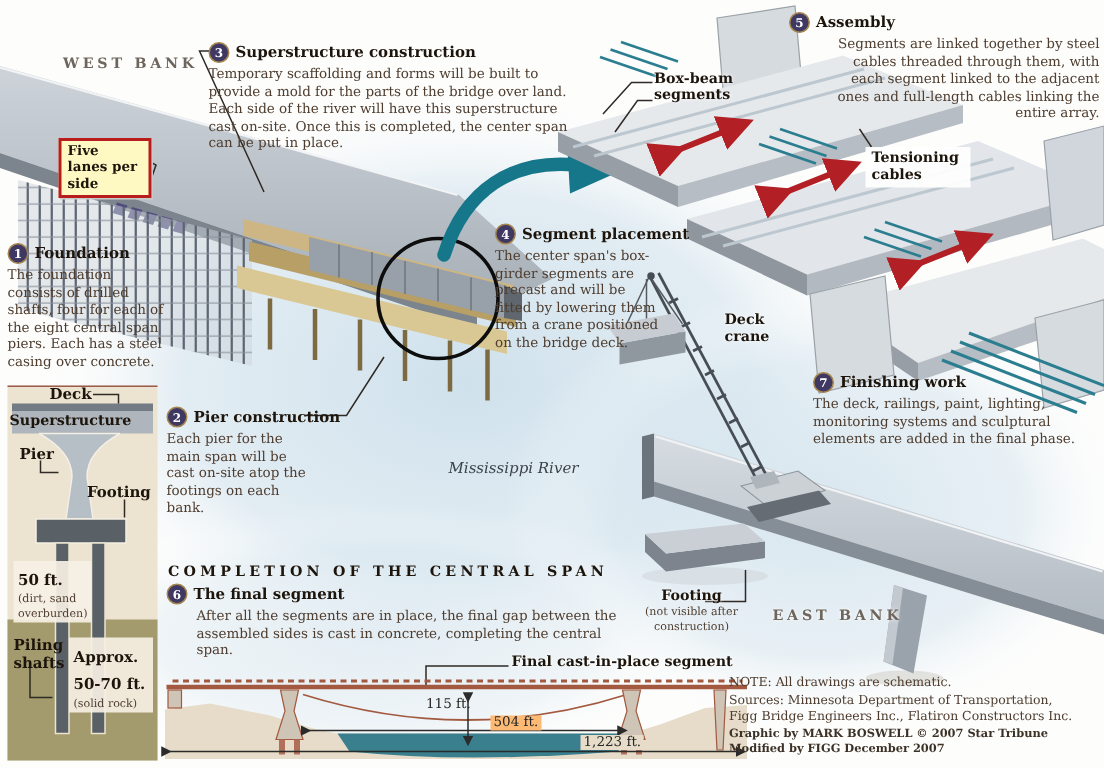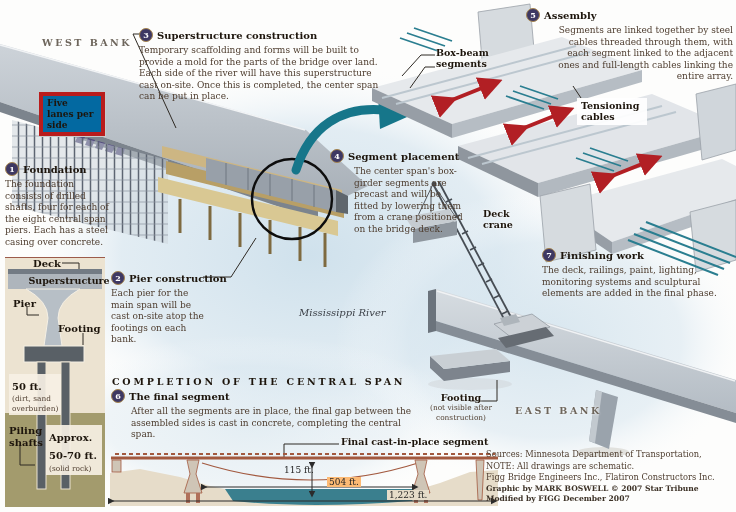--- a/index.html
+++ b/index.html
@@ -13,21 +13,21 @@
   .lbl{position:absolute;}
   .bank{font-size:9.5px;letter-spacing:2.5px;color:#6e665c;font-weight:bold;text-shadow:0 0 3px #fff;}
   .step{position:absolute;}
   .step-head{display:flex;align-items:center;gap:4px;}
   .num{flex:0 0 auto;width:12px;height:12px;border-radius:50%;background:var(--step-circle);
        border:1.5px solid var(--step-ring);color:#fff;font-size:8px;line-height:12px;
        text-align:center;font-weight:bold;}
   .title{font-weight:bold;font-size:10px;color:#1d150c;white-space:nowrap;}
   .step-body{margin-top:3px;font-size:9px;line-height:1.28;color:#4e3d2f;}
   .right .step-body{text-align:right;}
-  .boxed{background:#0369a1;border:4px solid #b91c1c;padding:2px 4px;font-weight:bold;
+  .boxed{background:#fef9c3;border:2px solid #b91c1c;padding:2px 4px;font-weight:bold;
          font-size:9px;line-height:1.2;color:#1d150c;box-shadow:1px 1px 0 #c9c9c9;}
   .whitebox{background:rgba(255,255,255,.93);padding:2px 4px;font-weight:bold;font-size:9.5px;
             line-height:1.2;color:#1d150c;}
   .boldlbl{font-weight:bold;font-size:9.5px;line-height:1.2;color:#1d150c;text-shadow:0 0 3px #fff;}
   .sublbl{font-weight:normal;font-size:7.4px;line-height:1.25;color:#4e3d2f;}
   .river{font-style:italic;font-size:10px;color:#3c4148;}
   .completion{font-weight:bold;font-size:9.5px;letter-spacing:2.8px;color:#1d150c;}
   .note{font-size:8.3px;line-height:1.4;color:#4e3d2f;}
   .credit{font-size:7.6px;font-weight:bold;line-height:1.4;color:#3c3126;}
   .meas{font-size:9px;color:#262626;}
@@ -287,21 +287,21 @@
         <span class="title">Pier construction</span>
       </div>
   <div class="step-body" style="width:96px;">Each pier for the main span will be cast on-site atop the footings on each bank.</div>
 </div>
 
 <div class="step" style="left:330px;top:149px;width:120px;">
   <div class="step-head">
         <span class="num">4</span>
         <span class="title">Segment placement</span>
       </div>
-  <div class="step-body" style="width:114px;margin-left:24px;">The center span's box-girder segments are precast and will be fitted by lowering them from a crane positioned on the bridge deck.</div>
+  <div class="step-body" style="width:114px;">The center span's box-girder segments are precast and will be fitted by lowering them from a crane positioned on the bridge deck.</div>
 </div>
 
 <div class="step right" style="left:526px;top:8px;width:208px;">
   <div class="step-head">
         <span class="num">5</span>
         <span class="title">Assembly</span>
       </div>
   <div class="step-body" style="width:186px;margin-left:21px;">Segments are linked together by steel cables threaded through them, with each segment linked to the adjacent ones and full-length cables linking the entire array.</div>
 </div>
 
@@ -334,38 +334,38 @@
   <div class="step-head">
         <span class="num">6</span>
         <span class="title">The final segment</span>
       </div>
   <div class="step-body" style="width:282px;margin-left:20px;">After all the segments are in place, the final gap between the assembled sides is cast in concrete, completing the central span.</div>
 </div>
 
 <div class="lbl boldlbl" style="left:341px;top:436px;white-space:nowrap;">Final cast-in-place segment</div>
 
 <div class="lbl cslbl" style="left:33px;top:258px;">Deck</div>
-<div class="lbl cslbl ctr" style="left:22px;top:276px;width:94px;font-size:9.5px;">Superstructure</div>
+<div class="lbl cslbl ctr" style="left:0;top:276px;width:94px;font-size:9.5px;">Superstructure</div>
 <div class="lbl cslbl" style="left:13px;top:298px;">Pier</div>
 <div class="lbl cslbl" style="left:58px;top:323px;">Footing</div>
 <div class="lbl csbox" style="left:9px;top:374px;width:46px;">
   <span class="cslbl">50 ft.</span>
   <div class="sublbl">(dirt, sand overburden)</div>
 </div>
 <div class="lbl cslbl" style="left:9px;top:425px;width:34px;">Piling shafts</div>
 <div class="lbl csbox" style="left:46px;top:425px;width:50px;">
   <span class="cslbl">Approx. 50-70 ft.</span>
   <div class="sublbl">(solid rock)</div>
 </div>
 
 <div class="lbl meas" style="left:284px;top:465px;">115 ft.</div>
 <div class="lbl meas bg-white" style="left:327px;top:477px;">504 ft.</div>
 <div class="lbl meas bg-tan" style="left:387px;top:490px;">1,223 ft.</div>
 
 <div class="lbl" style="left:486px;top:449px;width:250px;">
+  <div class="note">NOTE: All drawings are schematic.</div>
   <div class="note">Sources: Minnesota Department of Transportation,</div>
-  <div class="note">NOTE: All drawings are schematic.</div>
   <div class="note">Figg Bridge Engineers Inc., Flatiron Constructors Inc.</div>
   <div class="credit">Graphic by MARK BOSWELL  © 2007 Star Tribune</div>
   <div class="credit">Modified by FIGG December 2007</div>
 </div>
 
 </div>
 
 </body></html>

